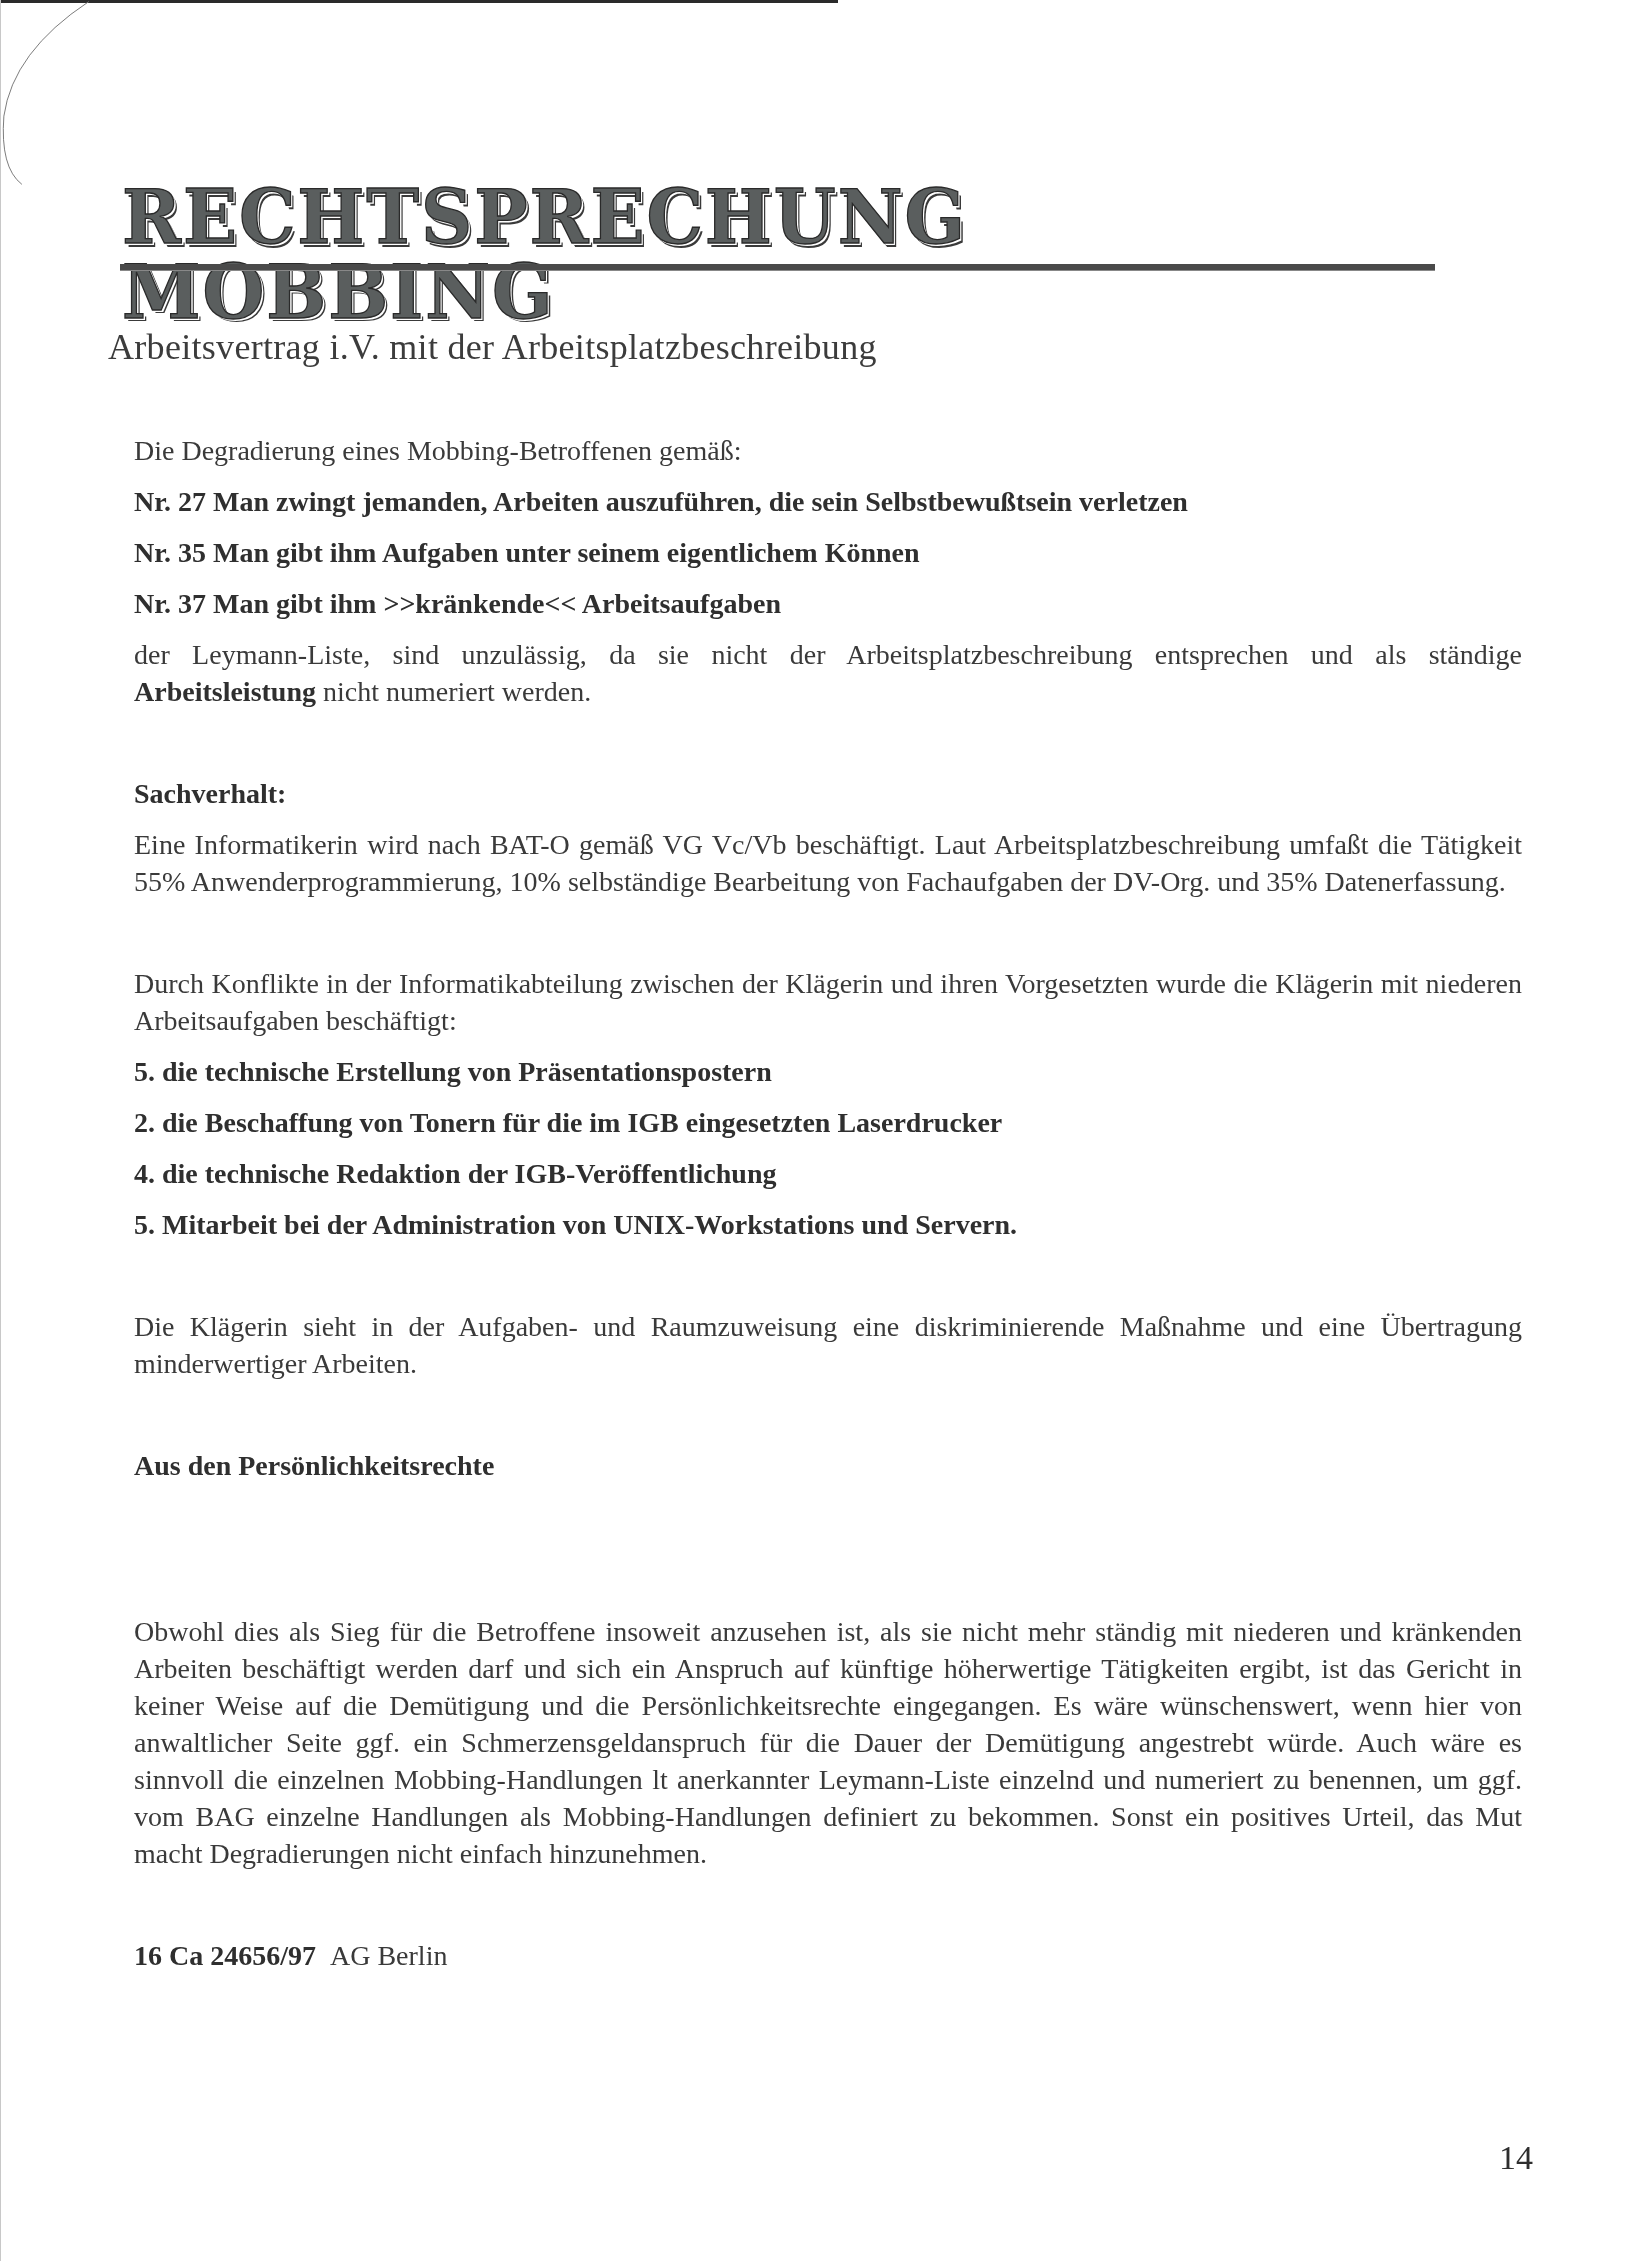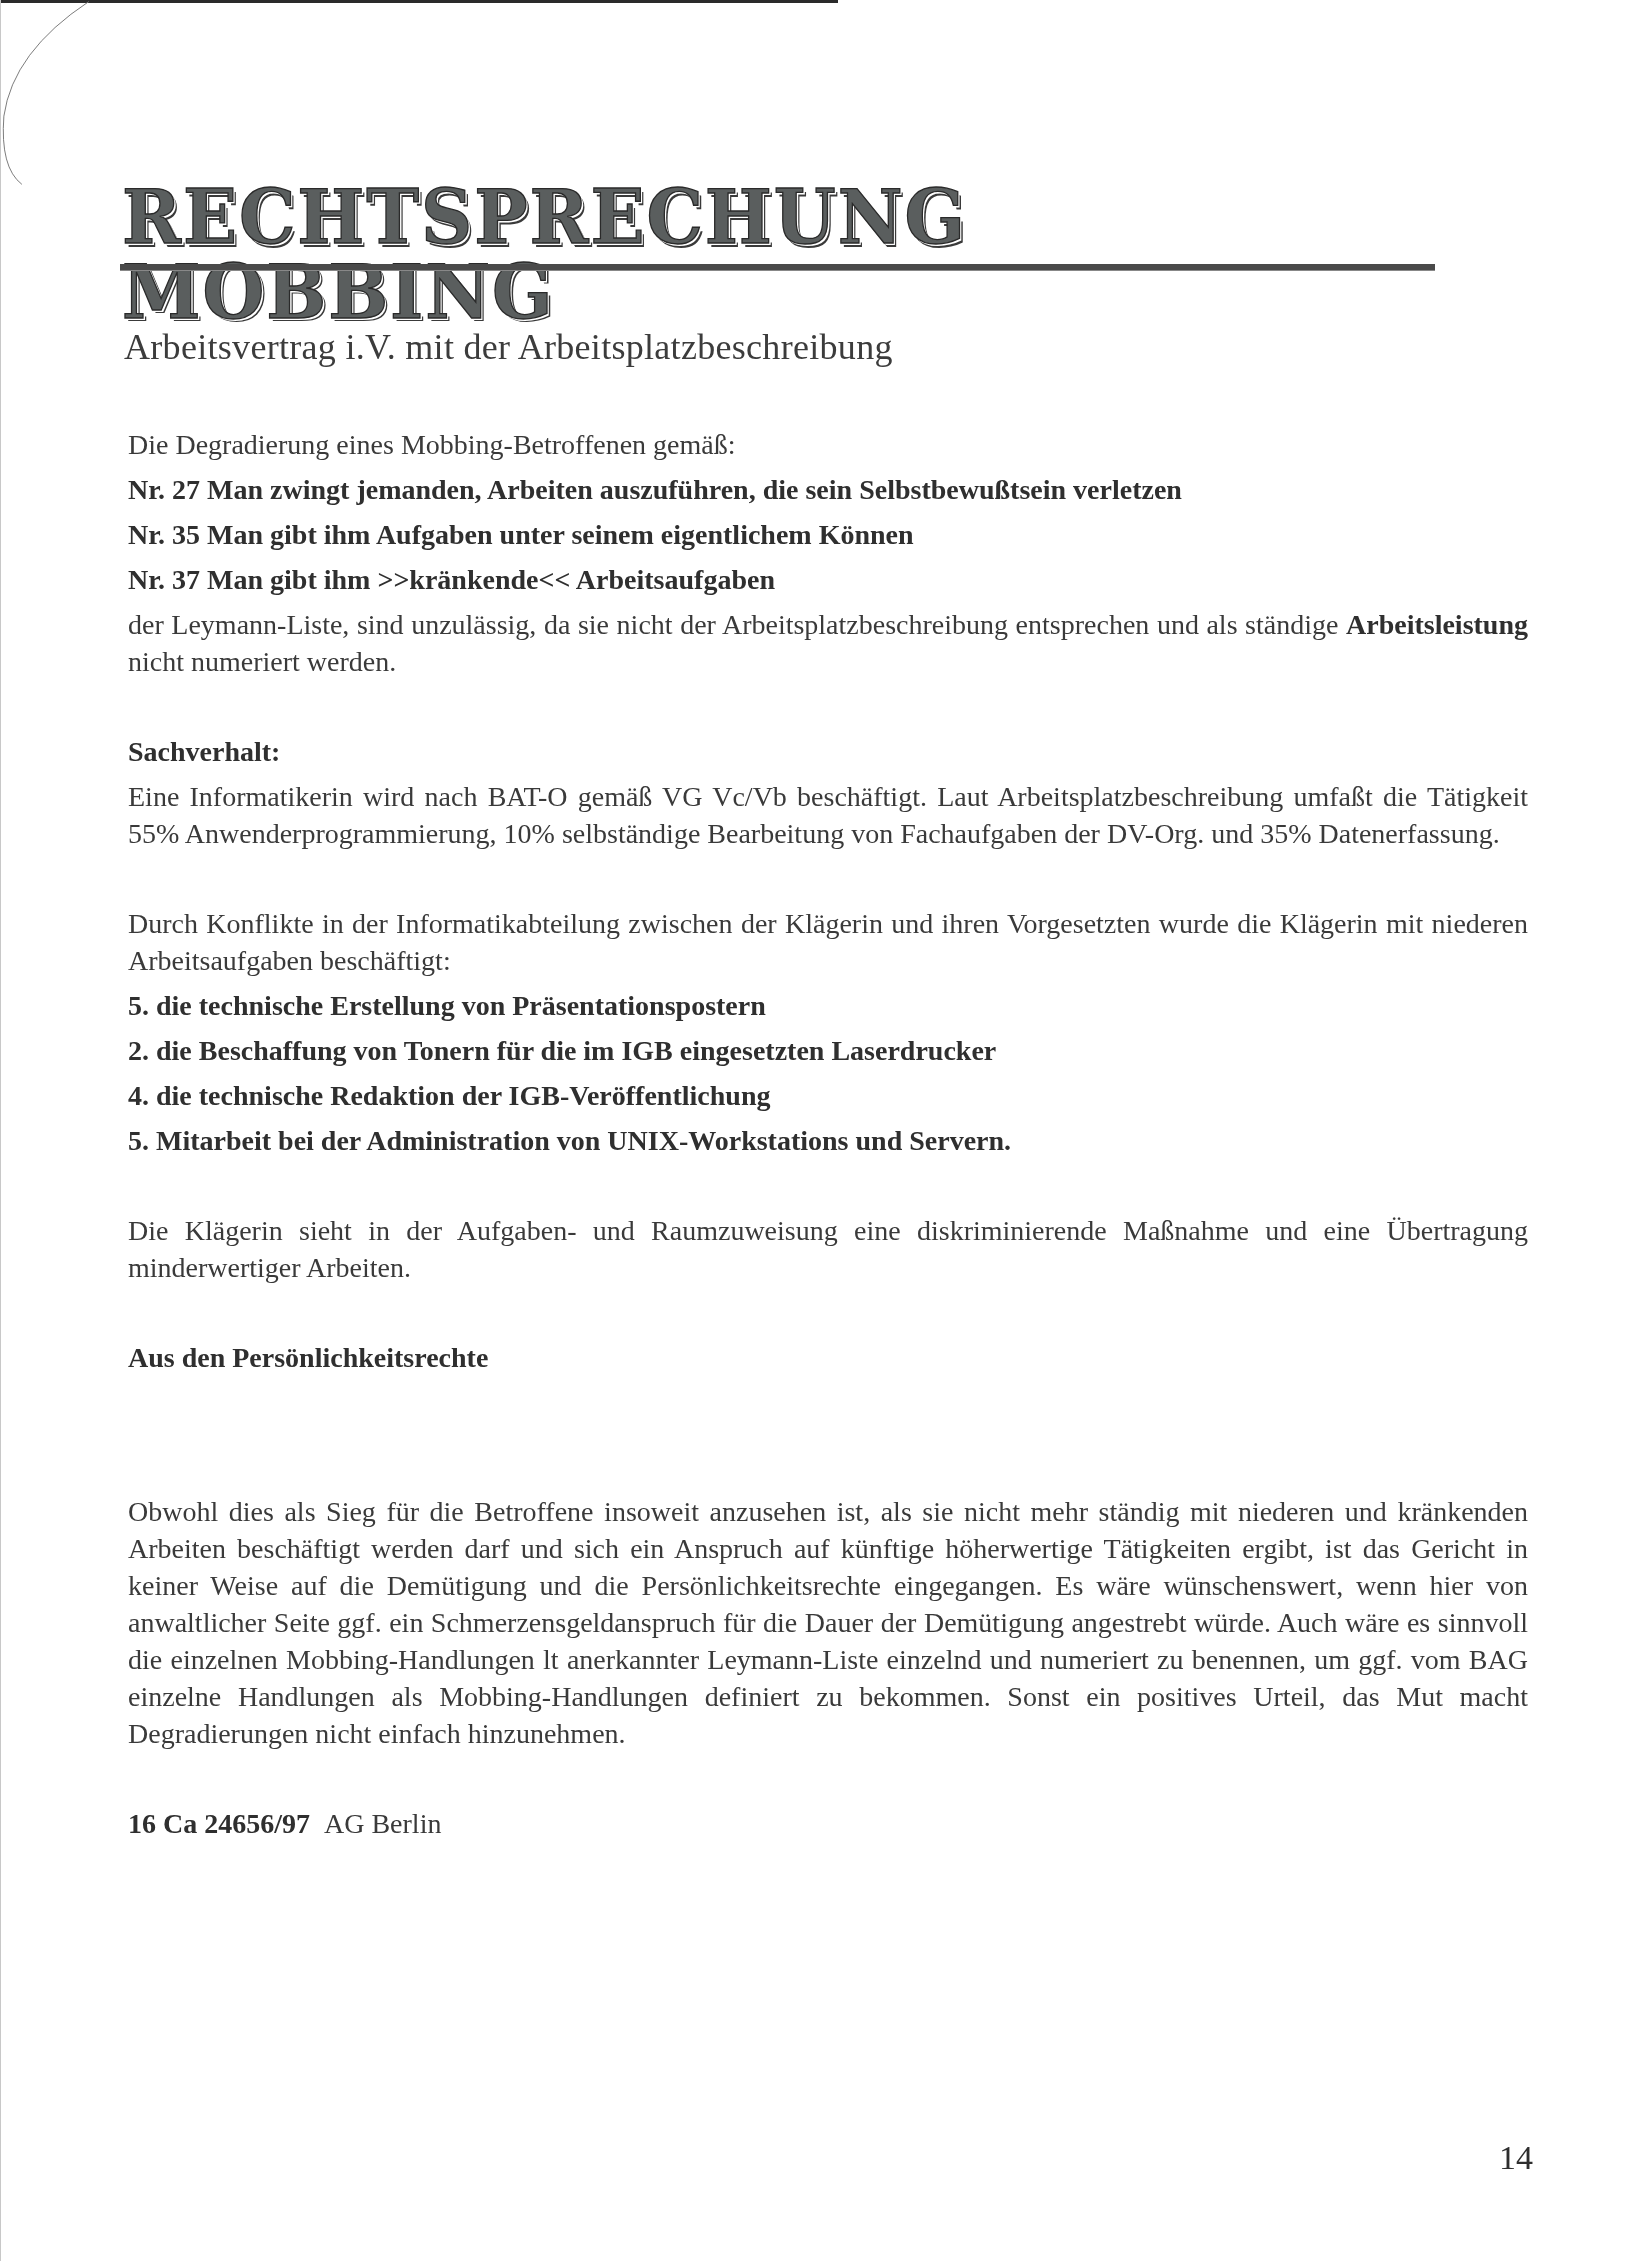--- a/index.html
+++ b/index.html
@@ -19,28 +19,28 @@
       transform: scaleY(1.05);
       text-shadow: 1.9px 1.9px 0 #ffffff, 3.2px 3.2px 0 #3a3a3a;
       -webkit-text-stroke: 1.3px #2a2a2a;
       word-spacing: 32px;
     }
     .title-rule {
       position: absolute; left: 120px; top: 264px; width: 1315px; height: 5.8px; background: #4a4a4a;
       border-bottom: 1.3px solid #888;
     }
     .subtitle {
-      position: absolute; left: 124px; top: 326px;
+      position: absolute; left: 108px; top: 326px;
       font-size: 36px; color: #3c3c3c; letter-spacing: 0.3px;
     }
     .body {
       position: absolute; left: 120px; top: 418px; width: 1416px;
       font-size: 28px; line-height: 37px;
     }
-    .body p { margin: 8px; }
+    .body p { margin: 14px; }
     .bold { font-weight: bold; color: #2f2f2f; }
     .gap { height: 37px; }
     .gap-lg { height: 64px; }
     .justify { text-align: justify; text-align-last: left; }
     .page-number {
       position: absolute; left: 1499px; top: 2139px; font-size: 34px; color: #2e2e2e;
     }
   </style>
 </head>
 <body>

